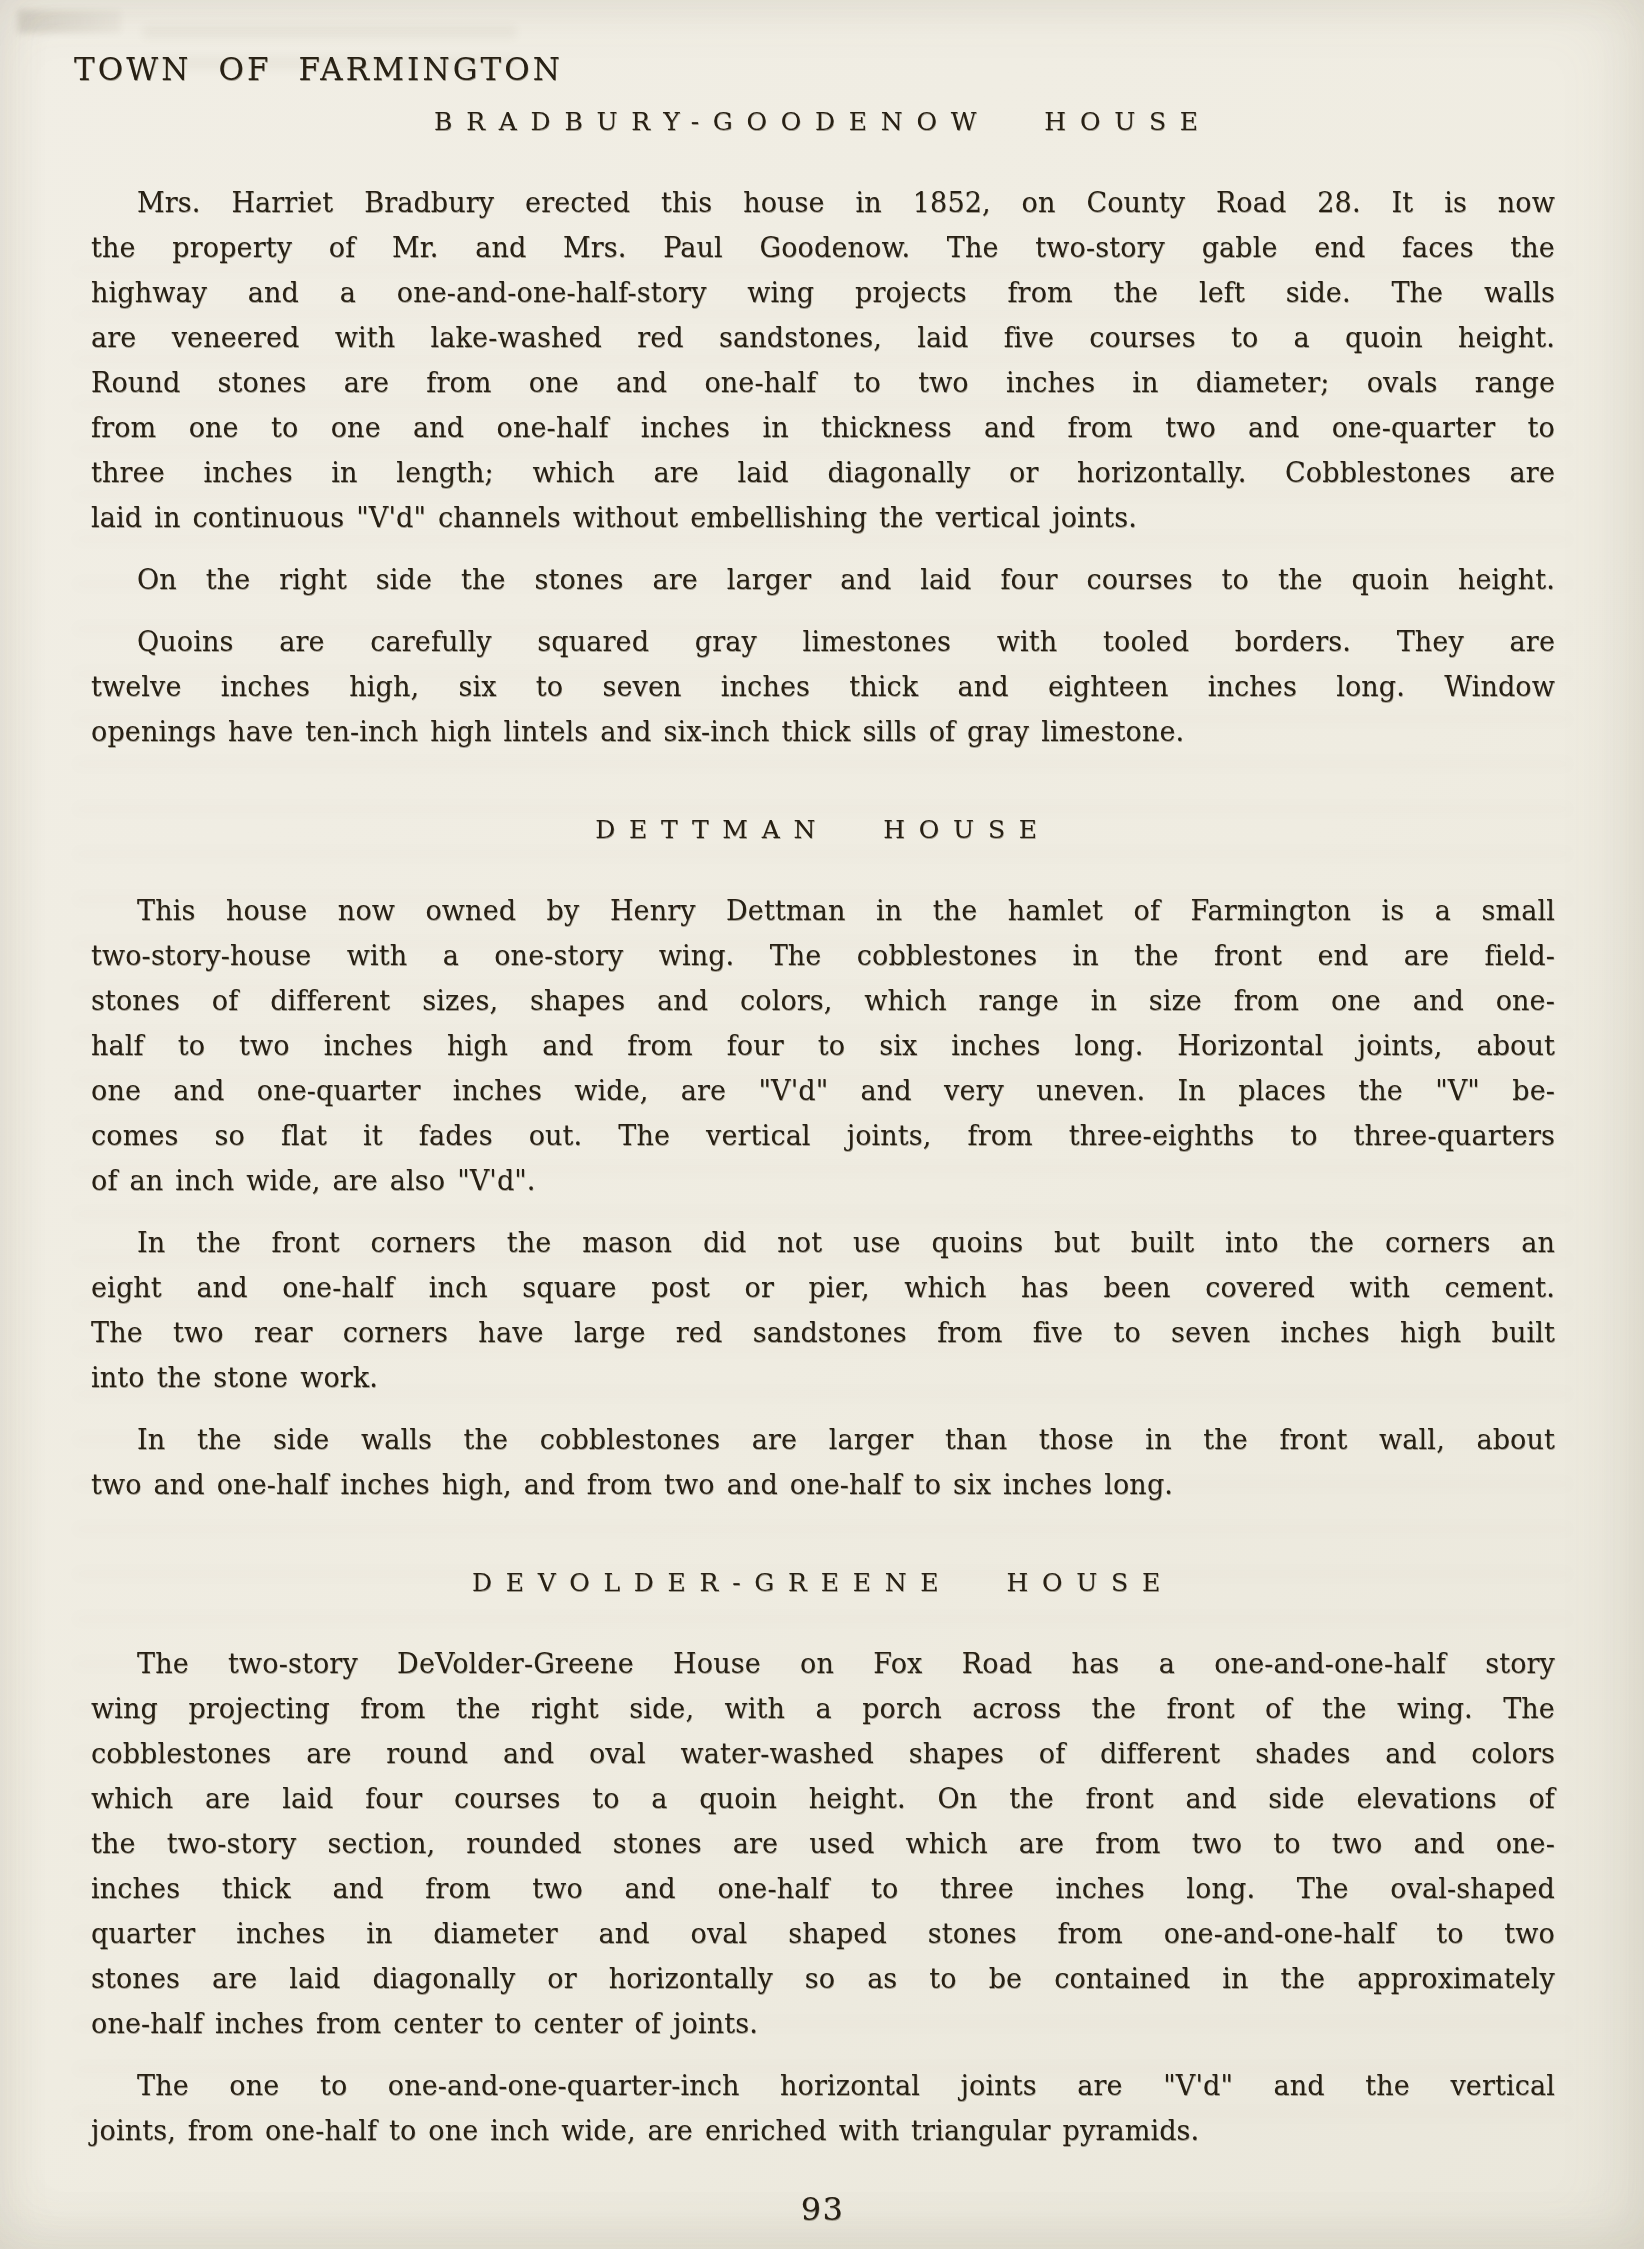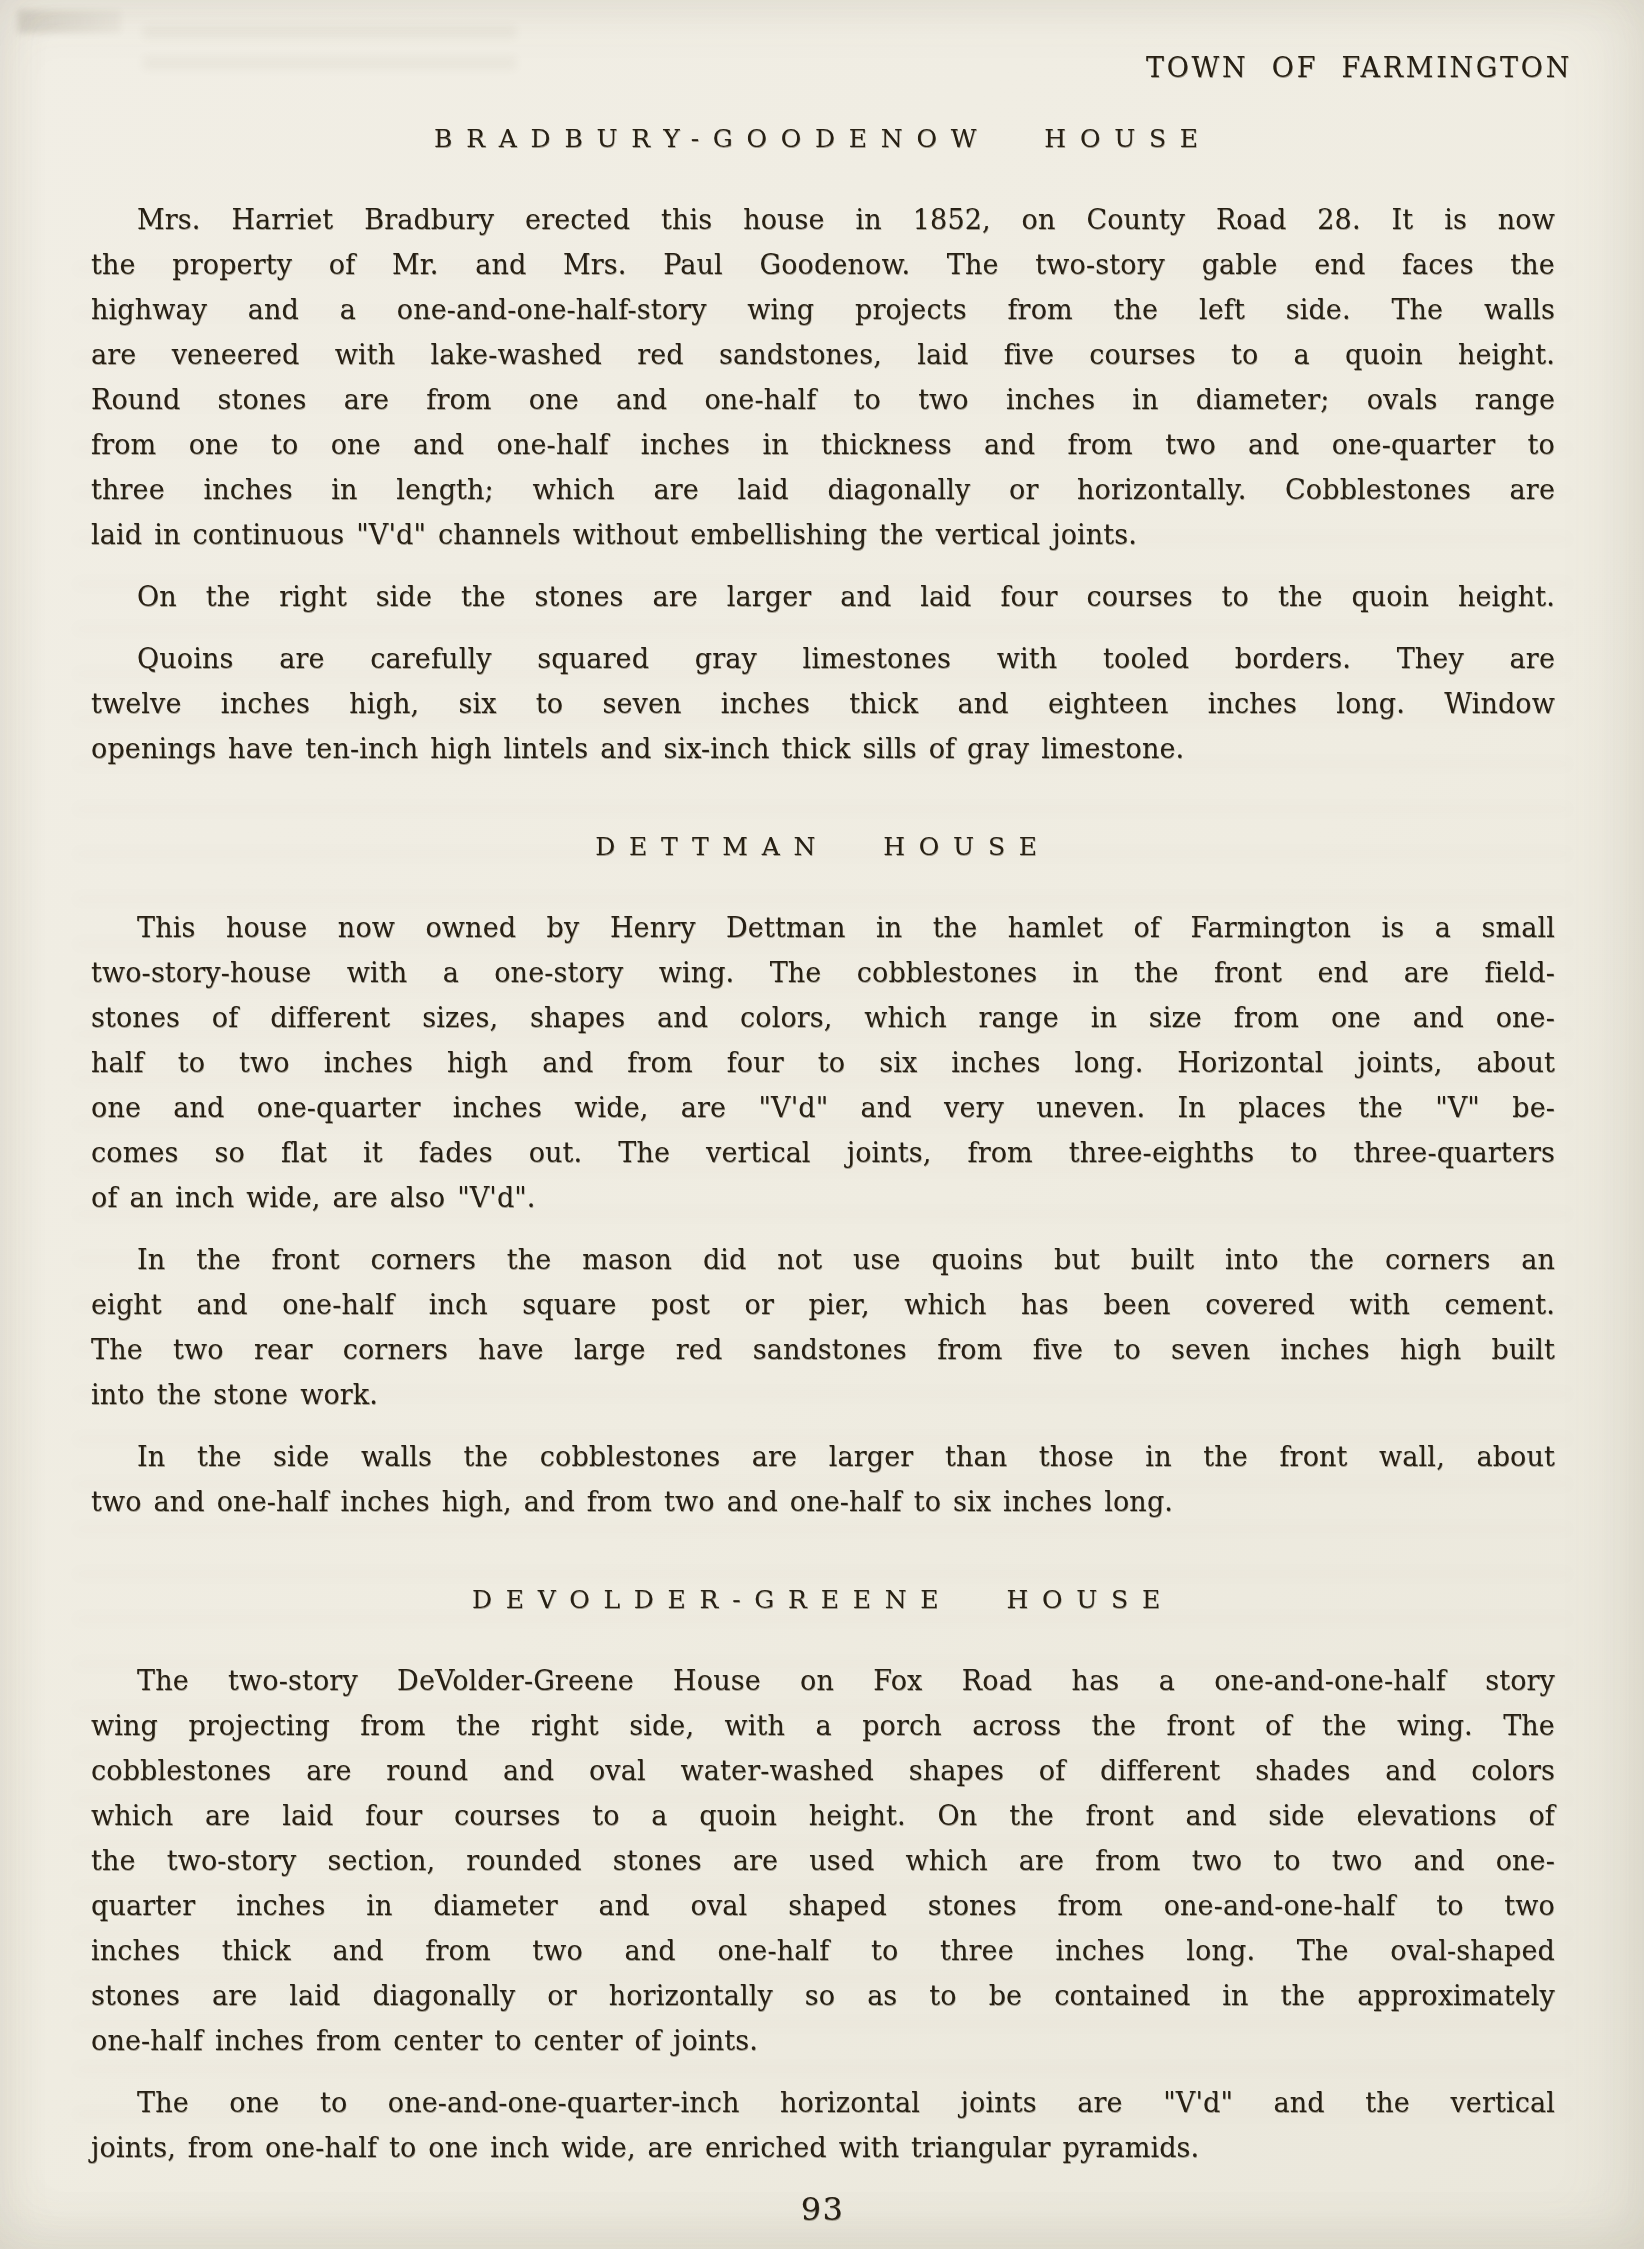--- a/index.html
+++ b/index.html
@@ -27,23 +27,23 @@
   .a1 { left: 18px; top: 9.6px; width: 103px; height: 23px;
         background: linear-gradient(90deg, rgba(72,60,38,.55), rgba(72,60,38,.15));
         filter: blur(3.8px); opacity: .28; }
   .a2 { left: 143px; top: 11.5px; width: 373px; height: 57px;
         background: repeating-linear-gradient(0deg, rgba(95,84,56,.35) 0 12.4px, transparent 12.4px 31px);
         filter: blur(4.8px); opacity: .16; }
   .a3 { left: 72px; top: 258px; width: 1501px; height: 1864px;
         background: repeating-linear-gradient(0deg, rgba(104,92,62,.22) 0 16.2px, transparent 16.2px 45px);
         filter: blur(5.7px); opacity: .045; }
   .title {
-    font-size: 27px; font-weight: normal; line-height: 1;
+    font-size: 31px; font-weight: normal; line-height: 1;
     letter-spacing: 0.10em; word-spacing: 0.45em;
-    text-align: right; margin: 0 0 45px 0;
+    text-align: left; margin: 0 0 24px 0;
     text-shadow: 0.5px 0.5px 0.5px rgba(42,32,16,.40);
   }
   .heading {
     font-size: 25px; font-weight: normal; line-height: 1;
     letter-spacing: 0.55em; word-spacing: 1.3em;
     text-align: center; margin: 63px 0 46px 0;
     text-shadow: 0.5px 0.5px 0.5px rgba(42,32,16,.40);
     white-space: nowrap;
   }
   .section:first-child .heading { margin-top: 0; }
@@ -119,22 +119,22 @@
         </p>
       </section>
       <section class="section">
         <h2 class="heading">DEVOLDER-GREENE HOUSE</h2>
         <p class="para">
           <span class="line first">The two-story DeVolder-Greene House on Fox Road has a one-and-one-half story</span>
           <span class="line">wing projecting from the right side, with a porch across the front of the wing. The</span>
           <span class="line">cobblestones are round and oval water-washed shapes of different shades and colors</span>
           <span class="line">which are laid four courses to a quoin height. On the front and side elevations of</span>
           <span class="line">the two-story section, rounded stones are used which are from two to two and one-</span>
+          <span class="line">inches thick and from two and one-half to three inches long. The oval-shaped</span>
           <span class="line">quarter inches in diameter and oval shaped stones from one-and-one-half to two</span>
-          <span class="line">inches thick and from two and one-half to three inches long. The oval-shaped</span>
           <span class="line">stones are laid diagonally or horizontally so as to be contained in the approximately</span>
           <span class="line last">one-half inches from center to center of joints.</span>
         </p>
         <p class="para">
           <span class="line first">The one to one-and-one-quarter-inch horizontal joints are "V'd" and the vertical</span>
           <span class="line last">joints, from one-half to one inch wide, are enriched with triangular pyramids.</span>
         </p>
       </section>
     </main>
 

